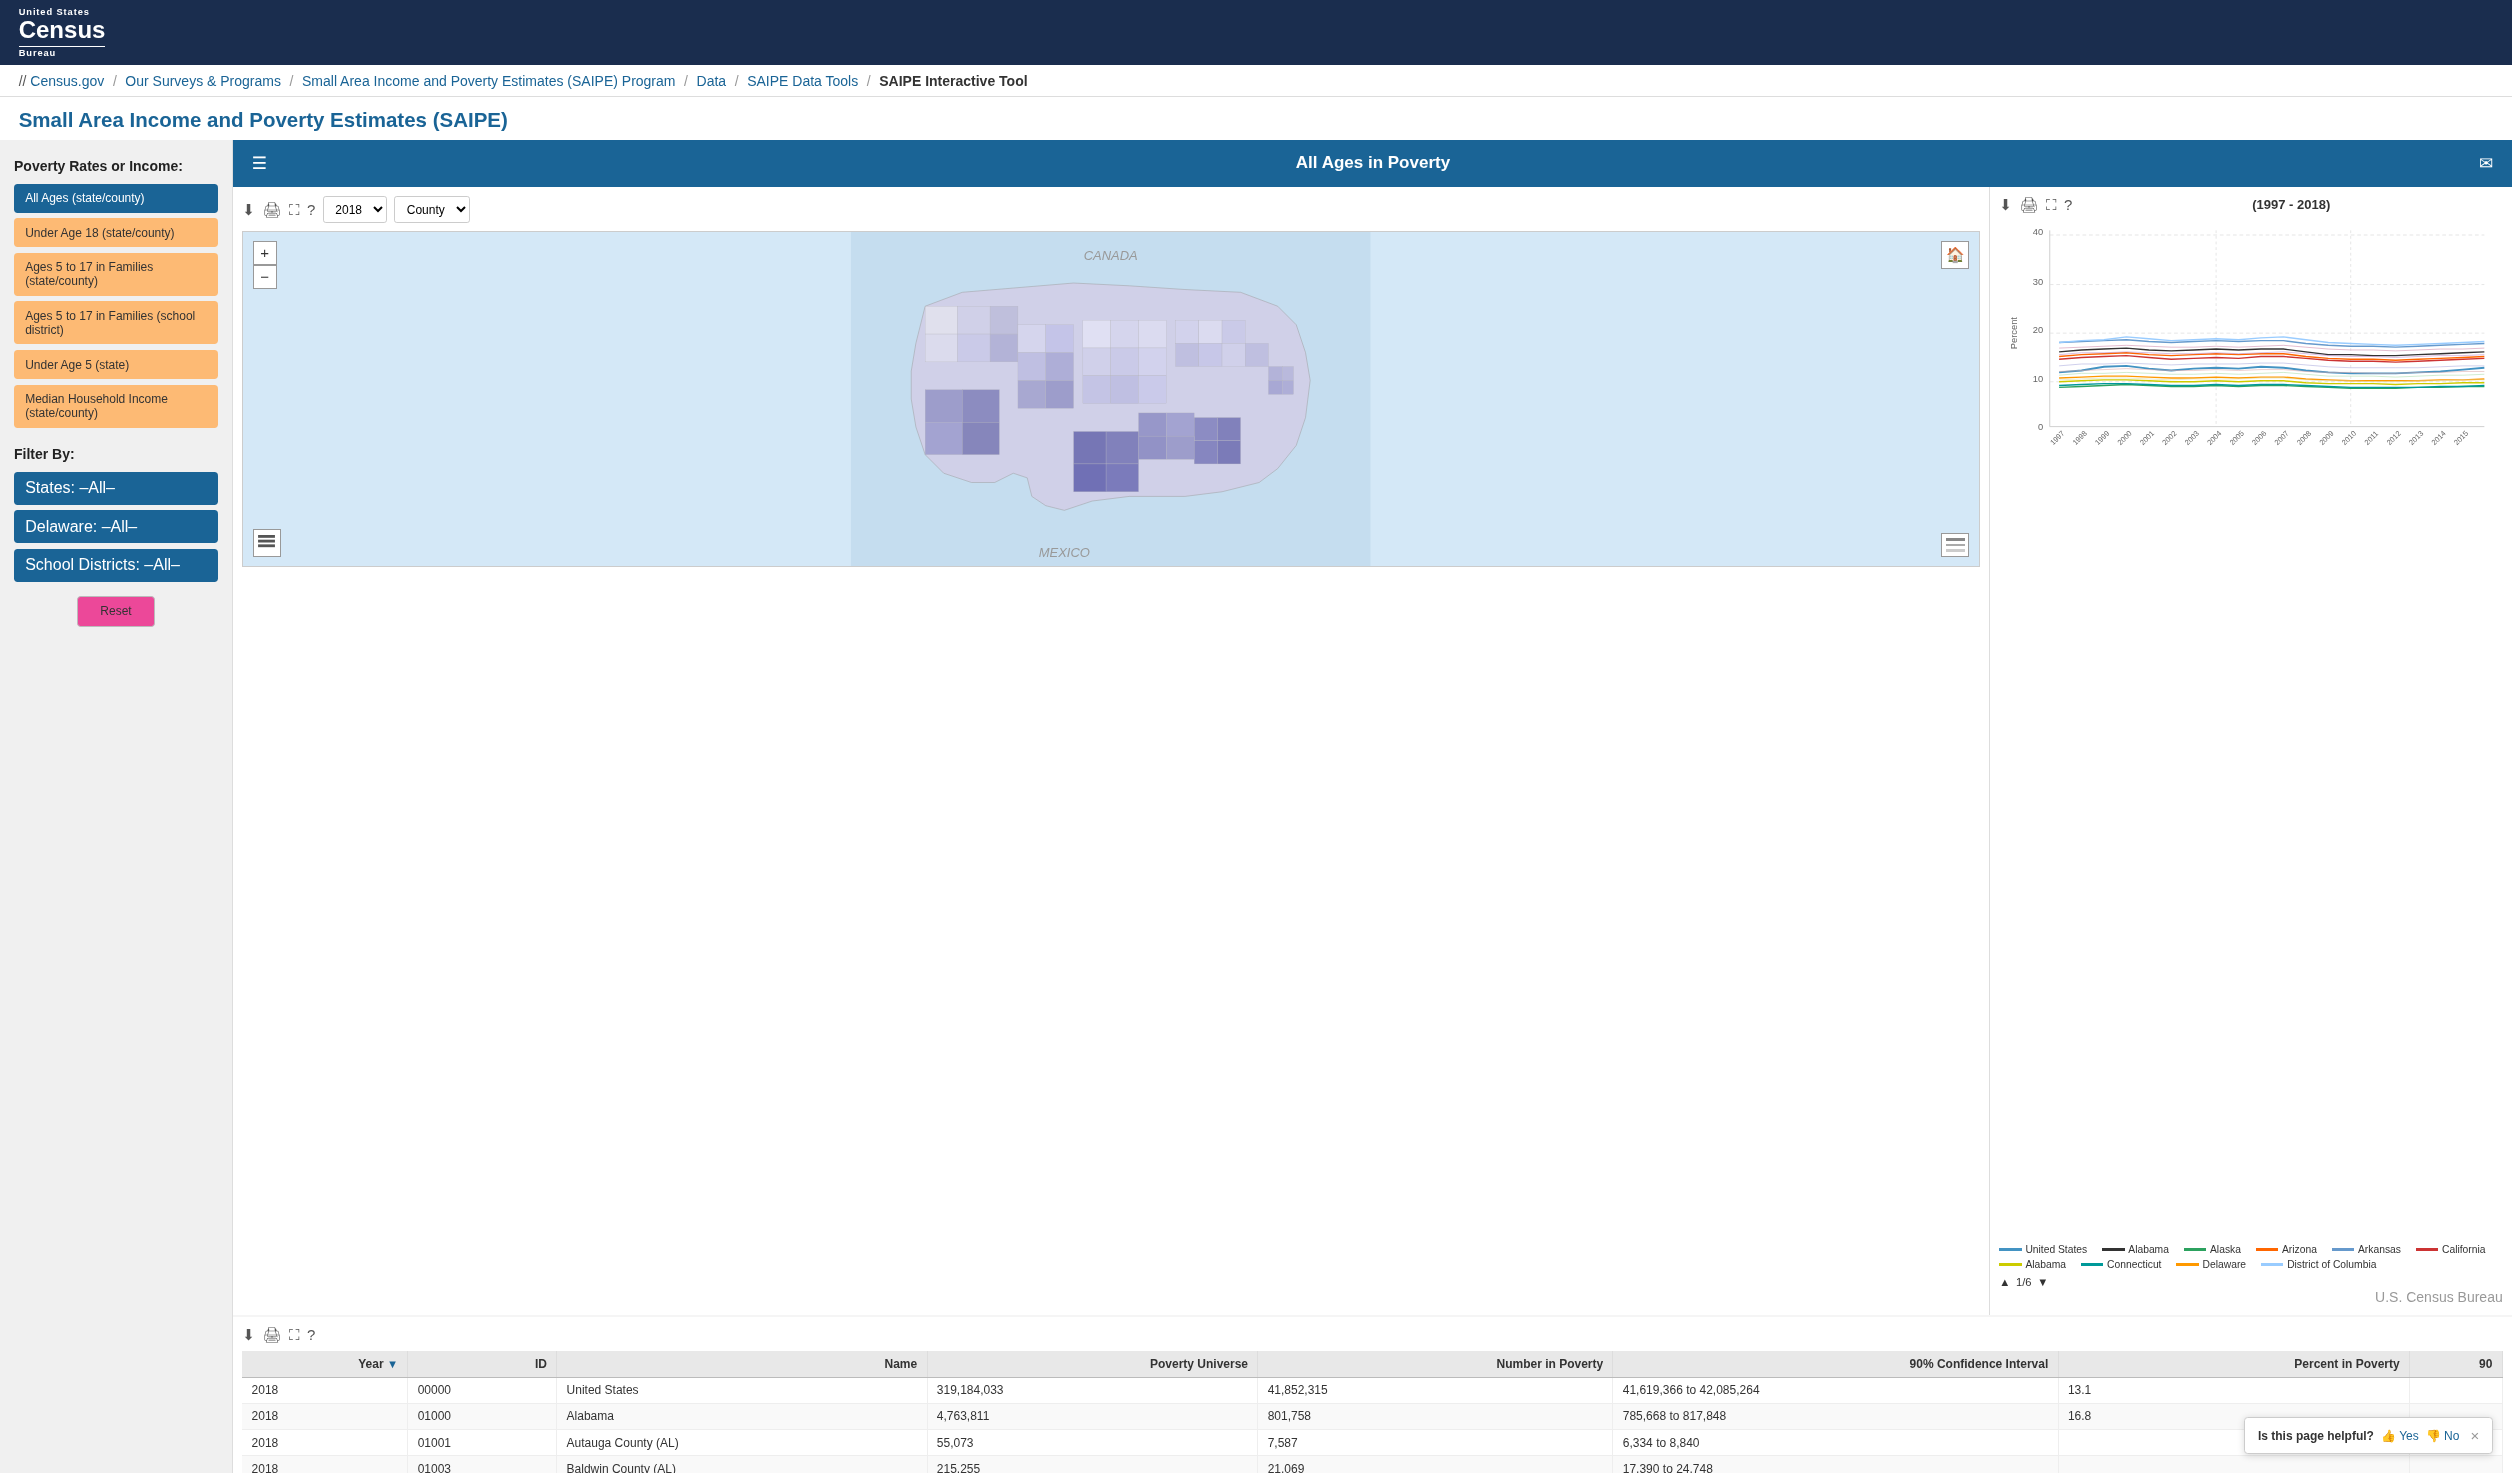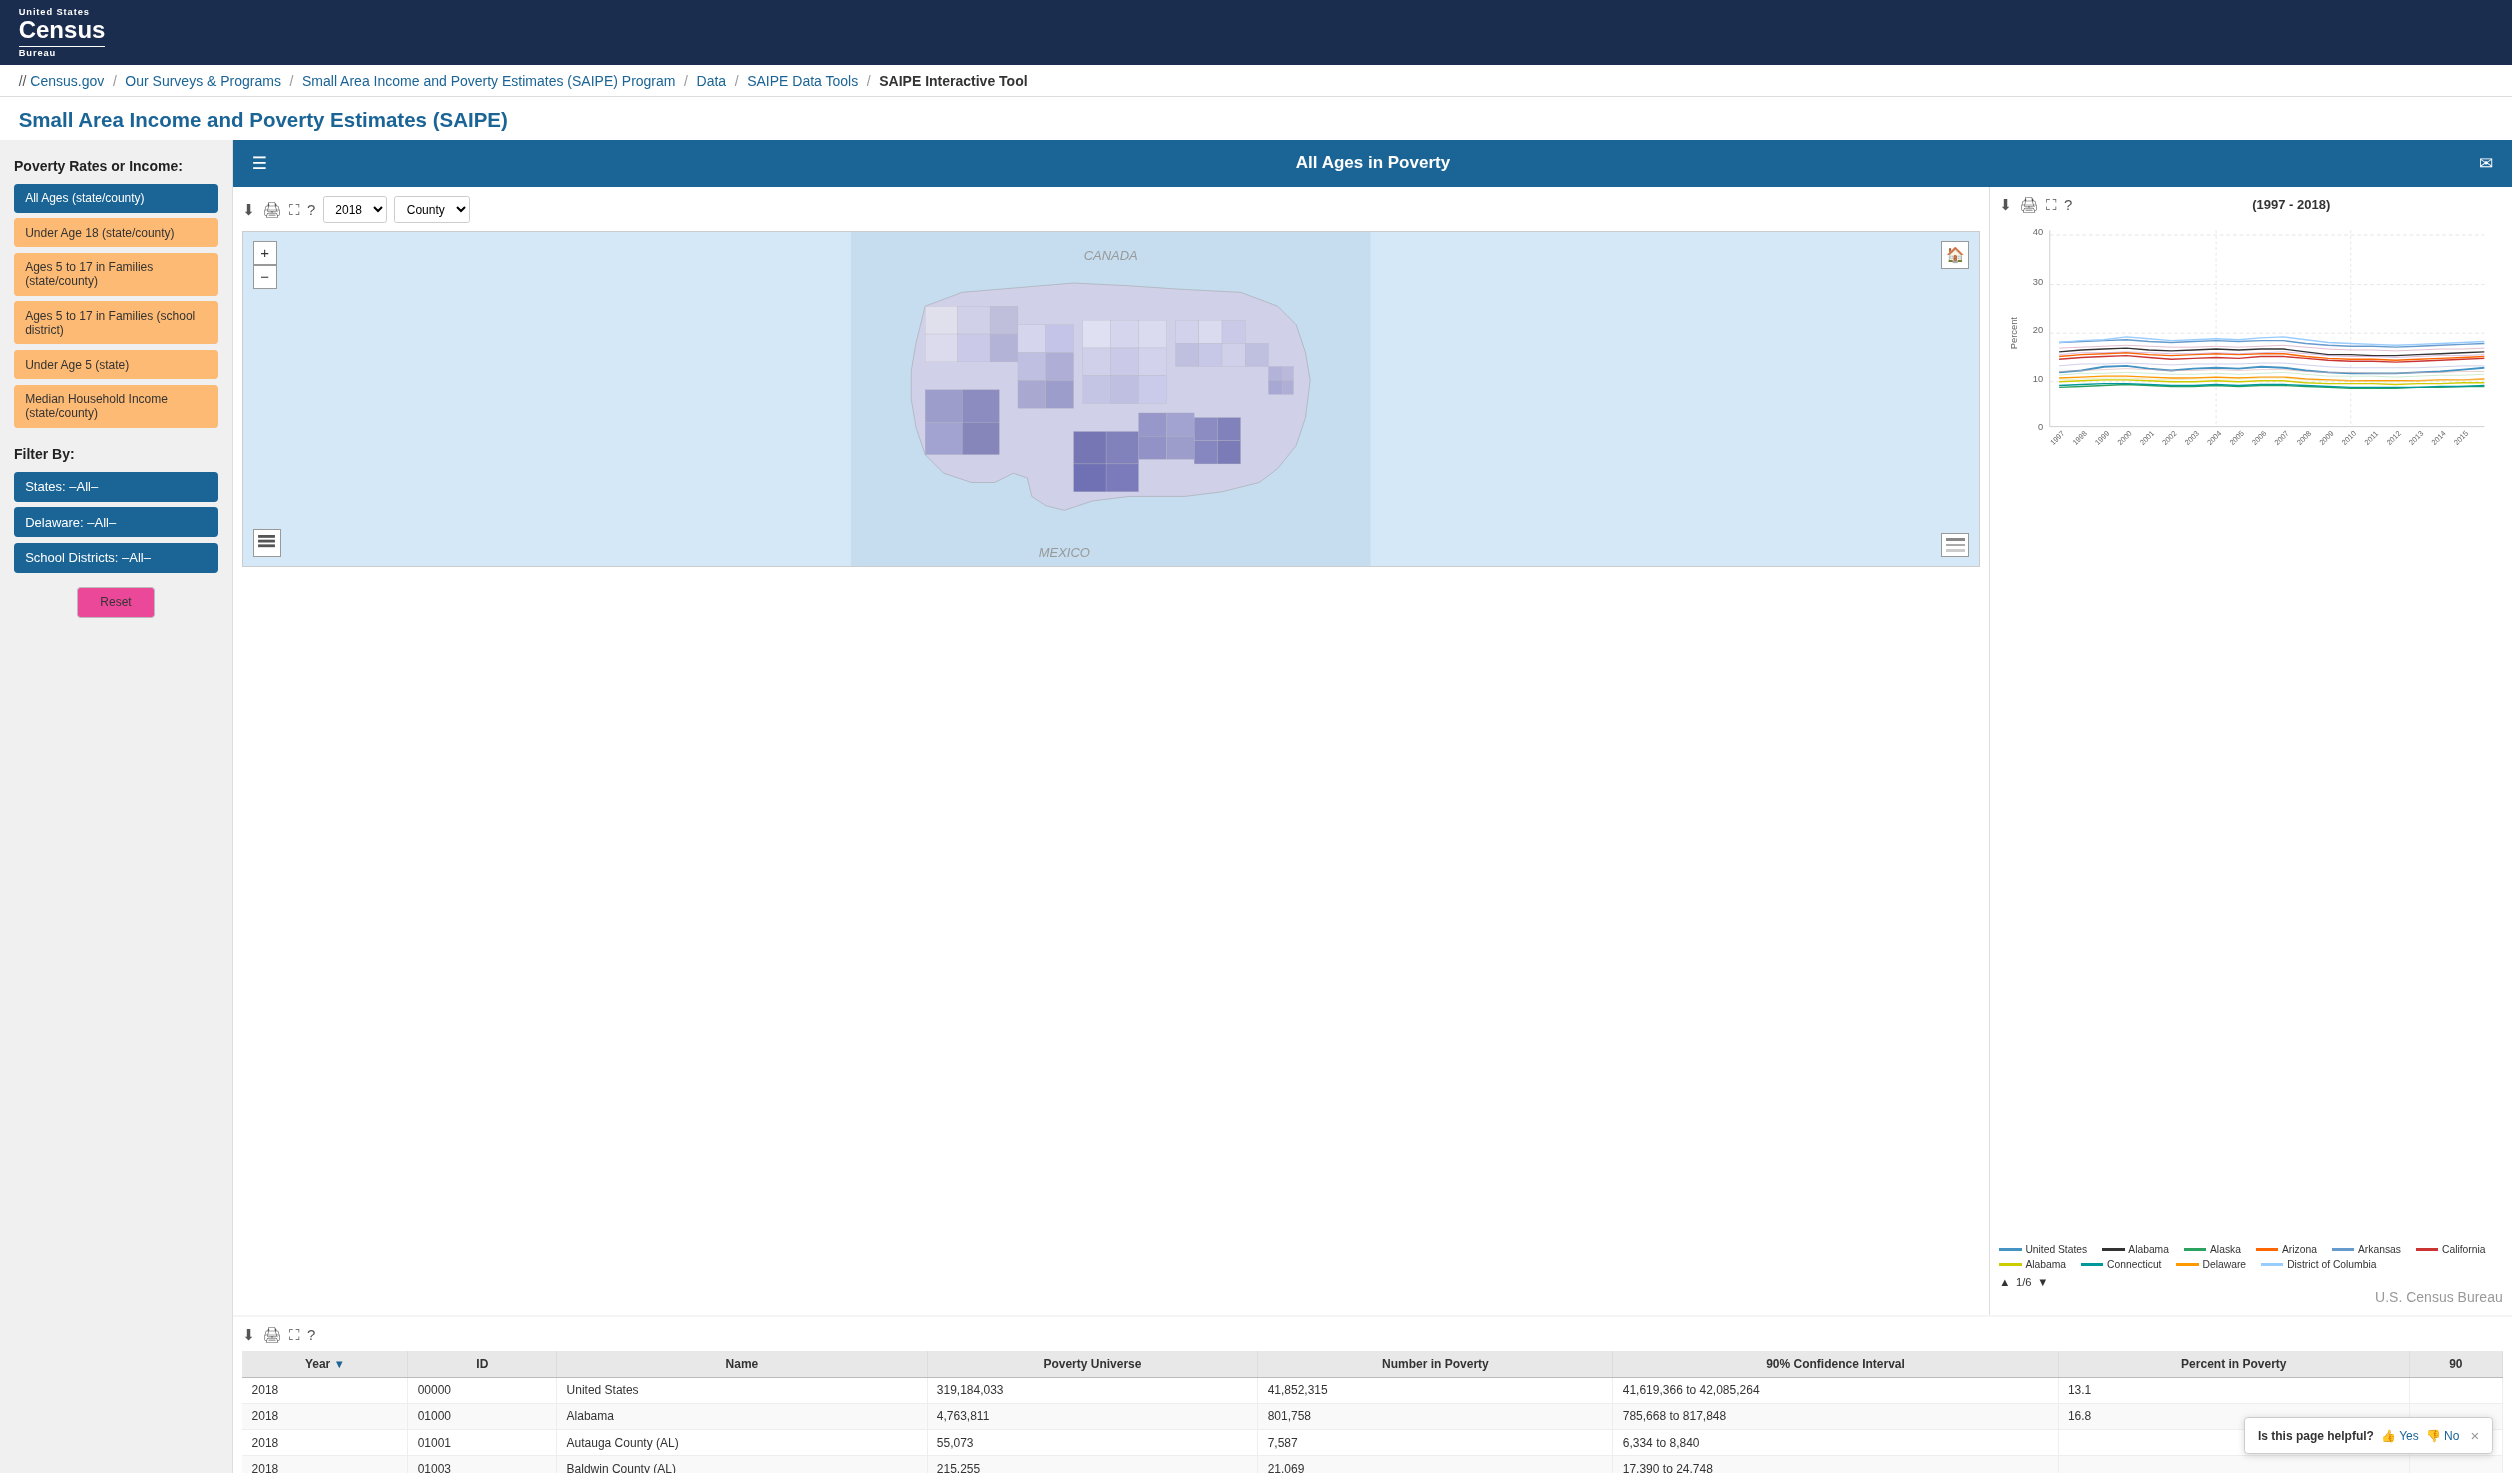--- a/index.html
+++ b/index.html
@@ -110,21 +110,21 @@
       display: block;
       width: 100%;
       padding: 7.5px 11.2px;
       margin-bottom: 5.6px;
       background: #1a6496;
       color: white;
       border: none;
       border-radius: 3.7px;
       text-align: left;
       cursor: pointer;
-      font-size: 13px;
+      font-size: 16px;
     }
     .reset-btn {
       display: block;
       margin: 14px auto 0;
       padding: 7.5px 22.4px;
       background: #ec4899;
       border: 0.9px solid #bbb;
       border-radius: 3.7px;
       cursor: pointer;
       font-size: 12px;
@@ -339,21 +339,21 @@
       margin-bottom: 7.5px;
     }
     .data-table {
       width: 100%;
       border-collapse: collapse;
       font-size: 12px;
     }
     .data-table th {
       background: #e8e8e8;
       padding: 5.6px 9.3px;
-      text-align: center;
+      text-align: right;
       font-weight: 600;
       border-right: 0.9px solid #ddd;
       border-bottom: 1.9px solid #bbb;
       white-space: nowrap;
     }
     .data-table td {
       padding: 5.6px 9.3px;
       border-right: 0.9px solid #eee;
       border-bottom: 0.9px solid #eee;
     }

